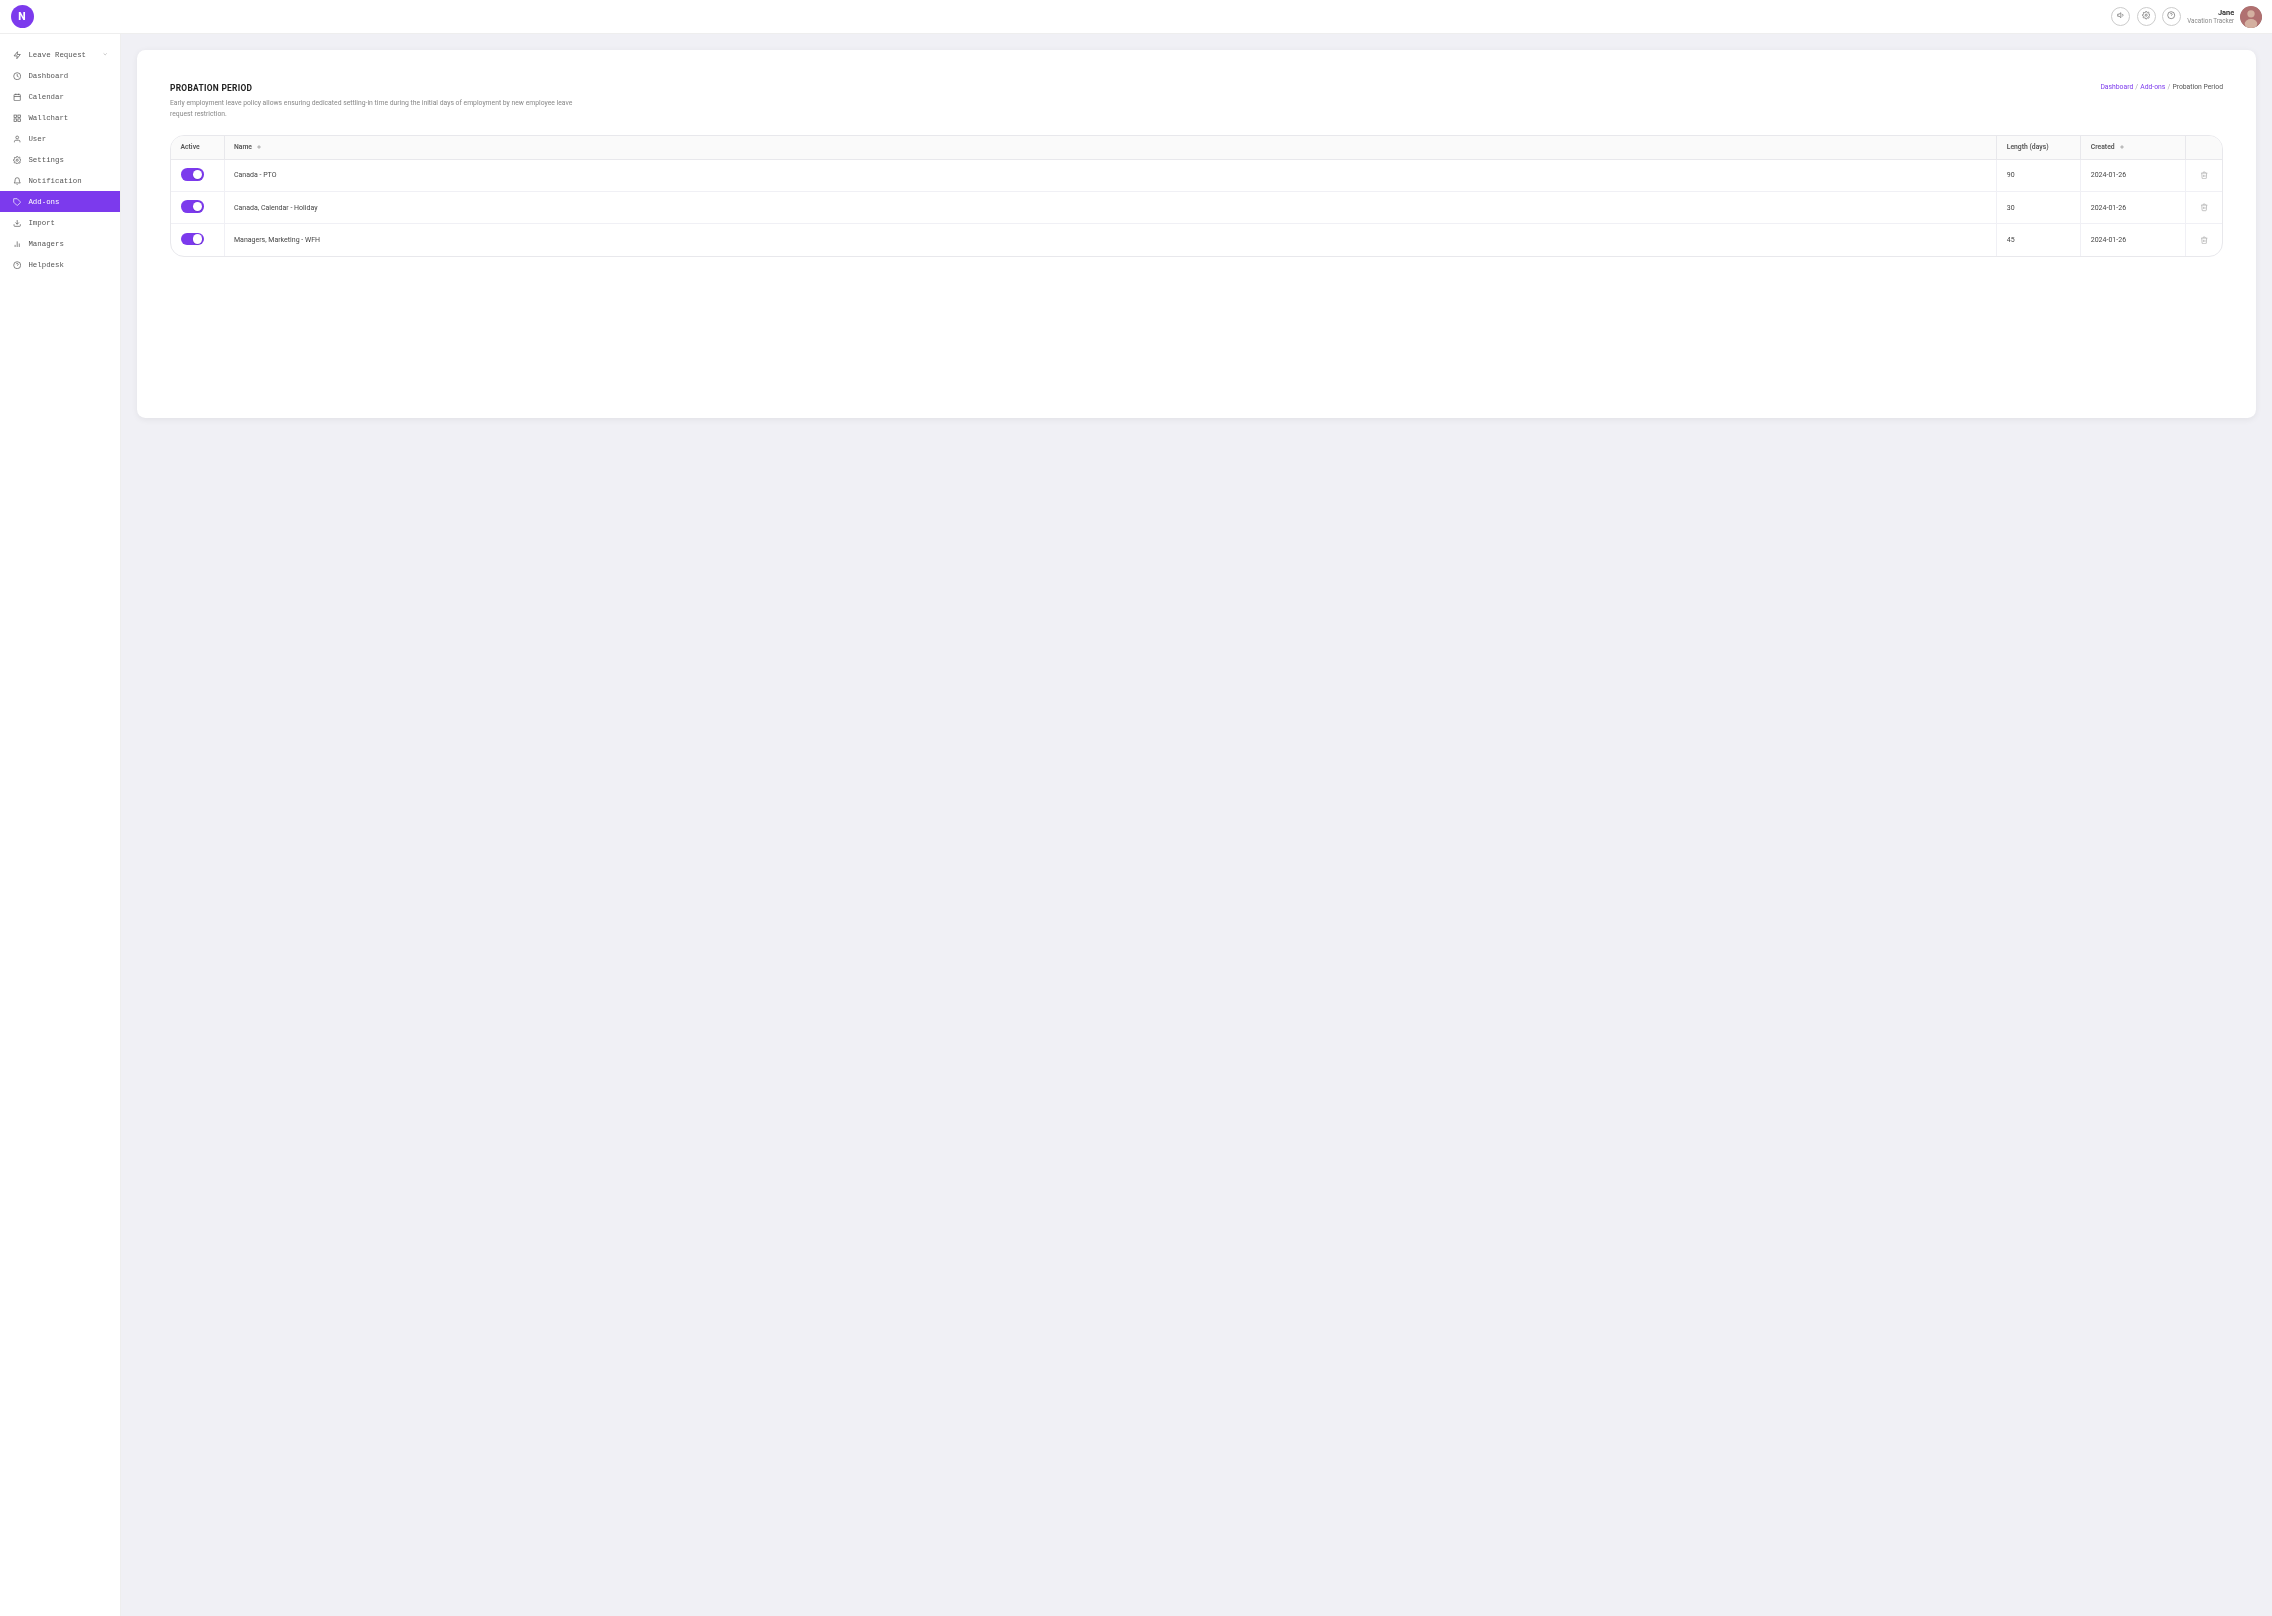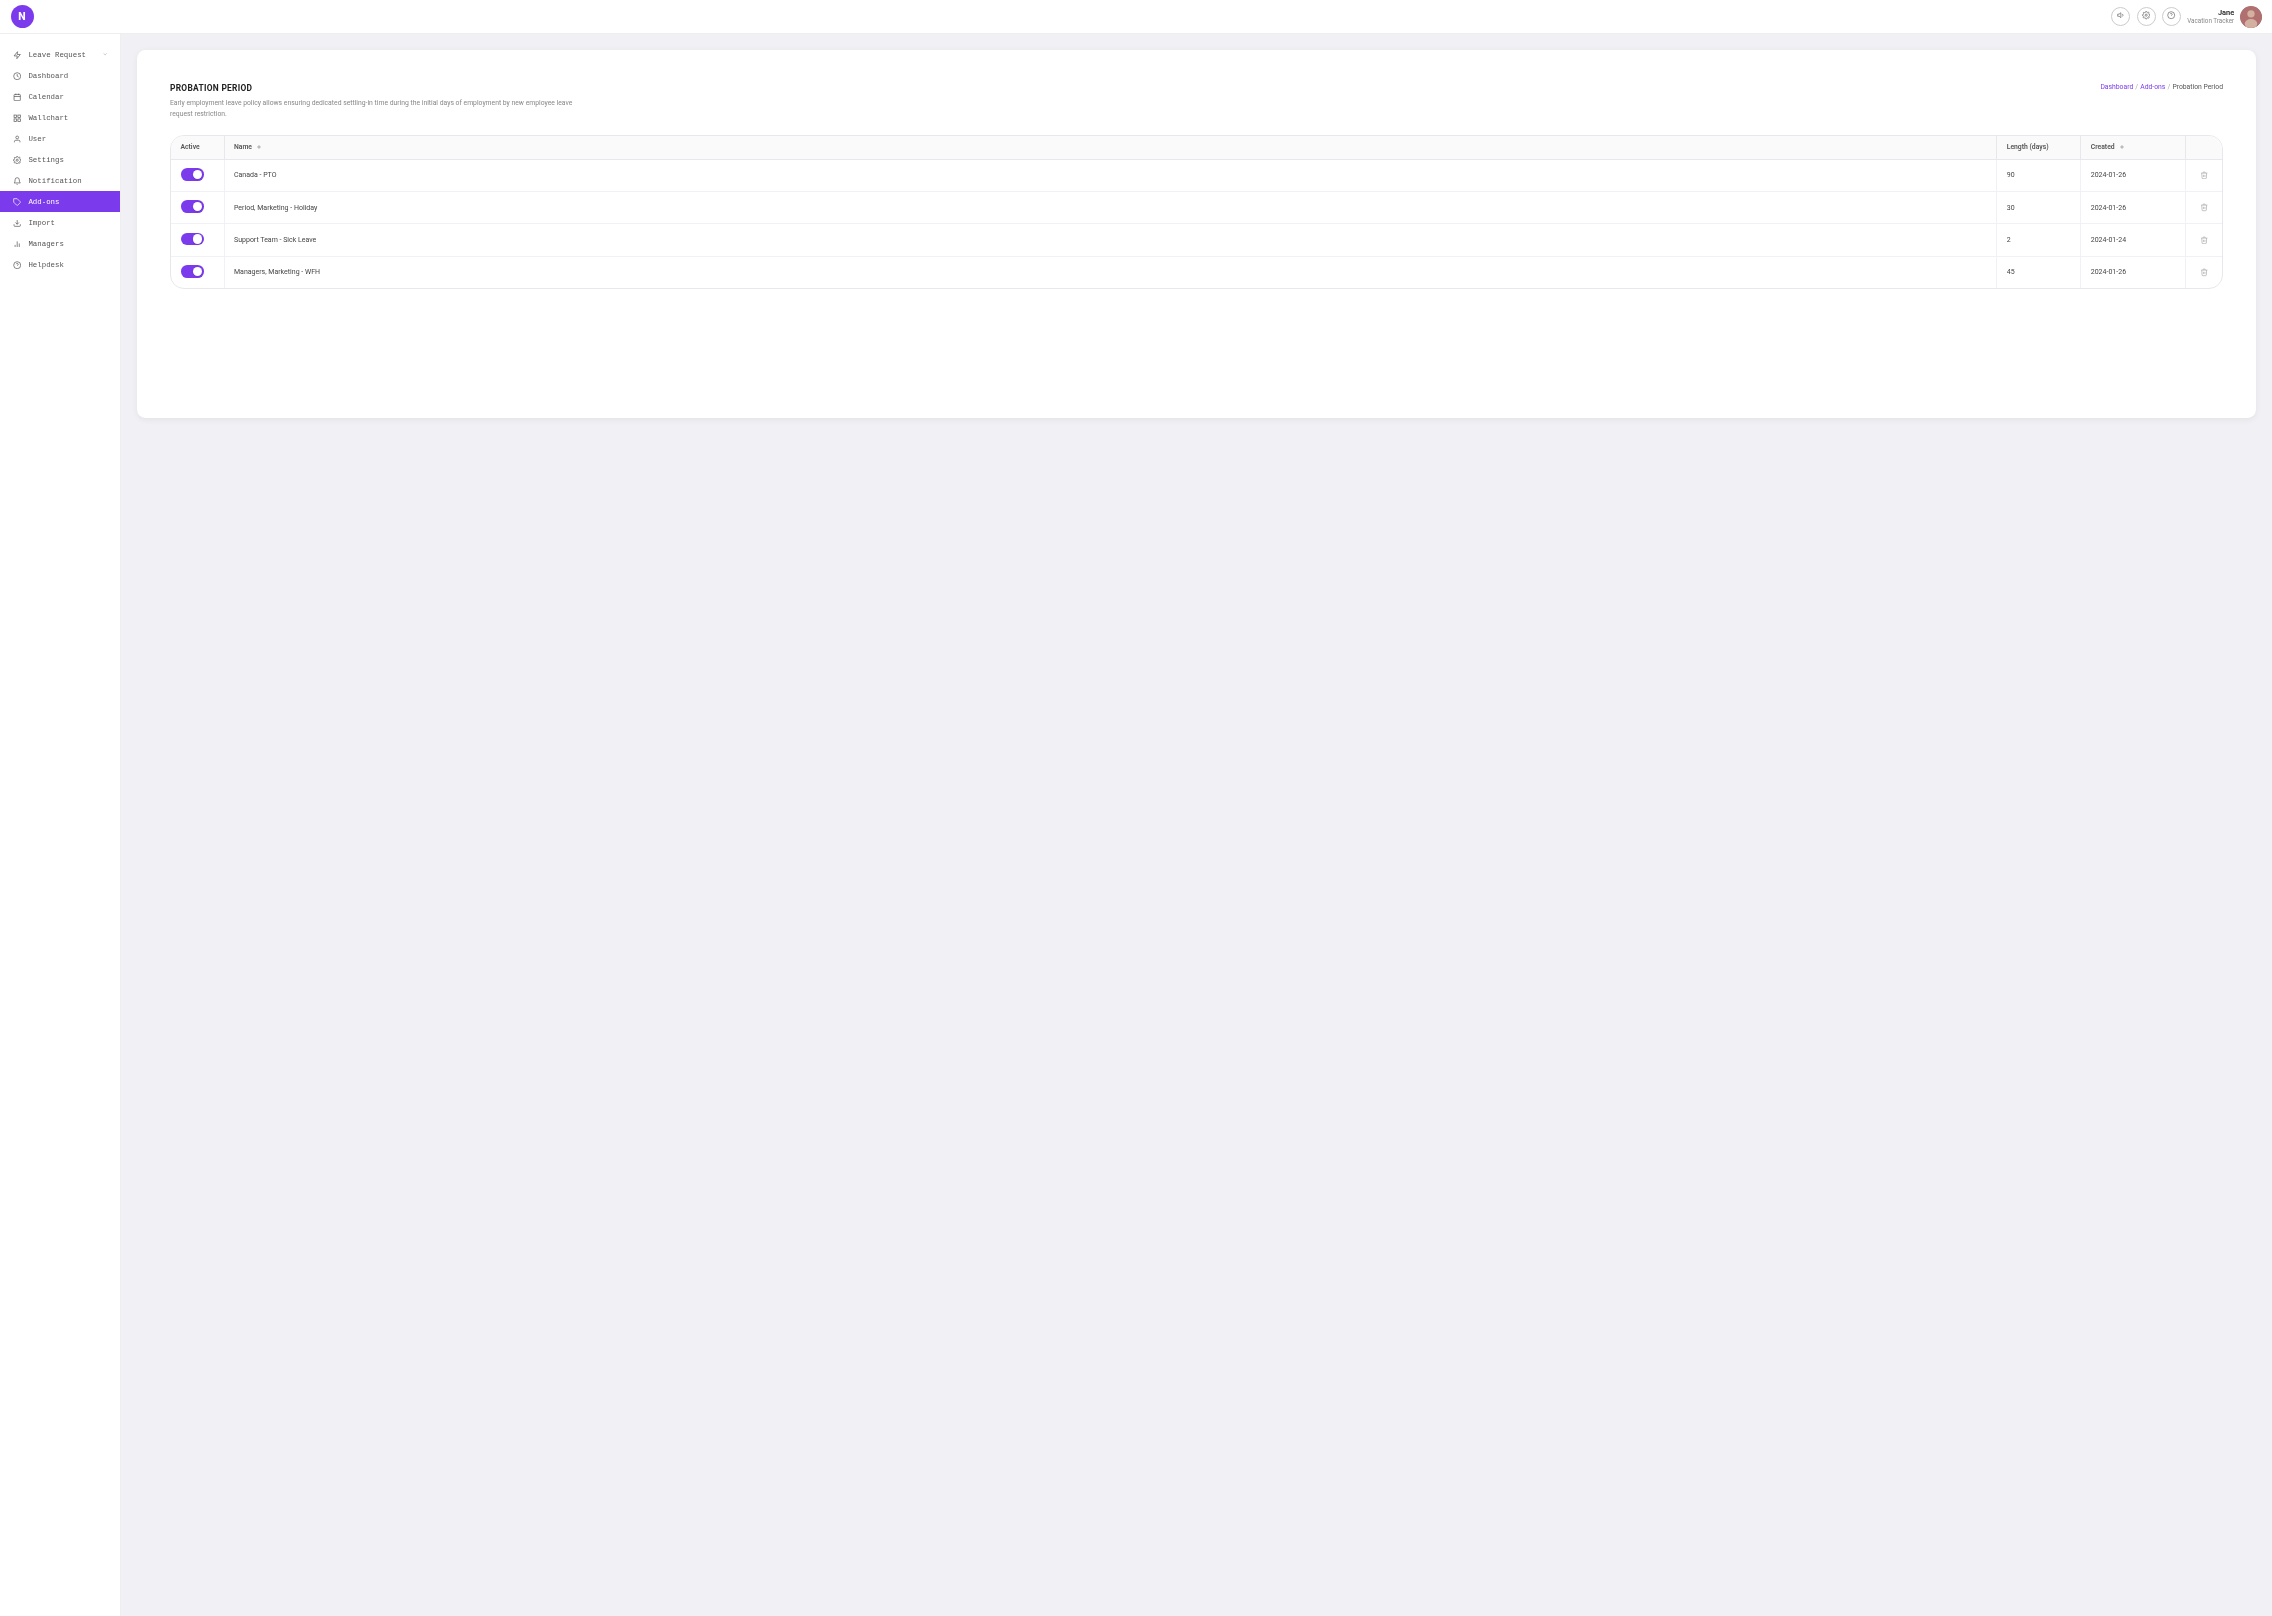--- a/index.html
+++ b/index.html
@@ -563,44 +563,23 @@
                     </svg>
                   </button>
                 </td>
               </tr>
               <tr>
                 <td class="col-active"><label class="toggle">
     
     <div class="toggle-track"></div>
     <div class="toggle-thumb"></div>
   </label></td>
-                <td class="col-name">Period, Marketing - Holiday</td>
+                <td class="col-name">Canada, Calendar - Holiday</td>
                 <td class="col-length">30</td>
                 <td class="col-created">2024-01-26</td>
-                <td class="col-action">
-                  <button class="delete-btn">
-                    <svg width="8.4" height="8.4" viewBox="0 0 24 24" fill="none" stroke="currentColor" stroke-width="2">
-                      <polyline points="3 6 5 6 21 6"></polyline>
-                      <path d="M19 6l-1 14a2 2 0 0 1-2 2H8a2 2 0 0 1-2-2L5 6"></path>
-                      <path d="M10 11v6"></path>
-                      <path d="M14 11v6"></path>
-                      <path d="M9 6V4a1 1 0 0 1 1-1h4a1 1 0 0 1 1 1v2"></path>
-                    </svg>
-                  </button>
-                </td>
-              </tr>
-              <tr>
-                <td class="col-active"><label class="toggle">
-    
-    <div class="toggle-track"></div>
-    <div class="toggle-thumb"></div>
-  </label></td>
-                <td class="col-name">Support Team - Sick Leave</td>
-                <td class="col-length">2</td>
-                <td class="col-created">2024-01-24</td>
                 <td class="col-action">
                   <button class="delete-btn">
                     <svg width="8.4" height="8.4" viewBox="0 0 24 24" fill="none" stroke="currentColor" stroke-width="2">
                       <polyline points="3 6 5 6 21 6"></polyline>
                       <path d="M19 6l-1 14a2 2 0 0 1-2 2H8a2 2 0 0 1-2-2L5 6"></path>
                       <path d="M10 11v6"></path>
                       <path d="M14 11v6"></path>
                       <path d="M9 6V4a1 1 0 0 1 1-1h4a1 1 0 0 1 1 1v2"></path>
                     </svg>
                   </button>

